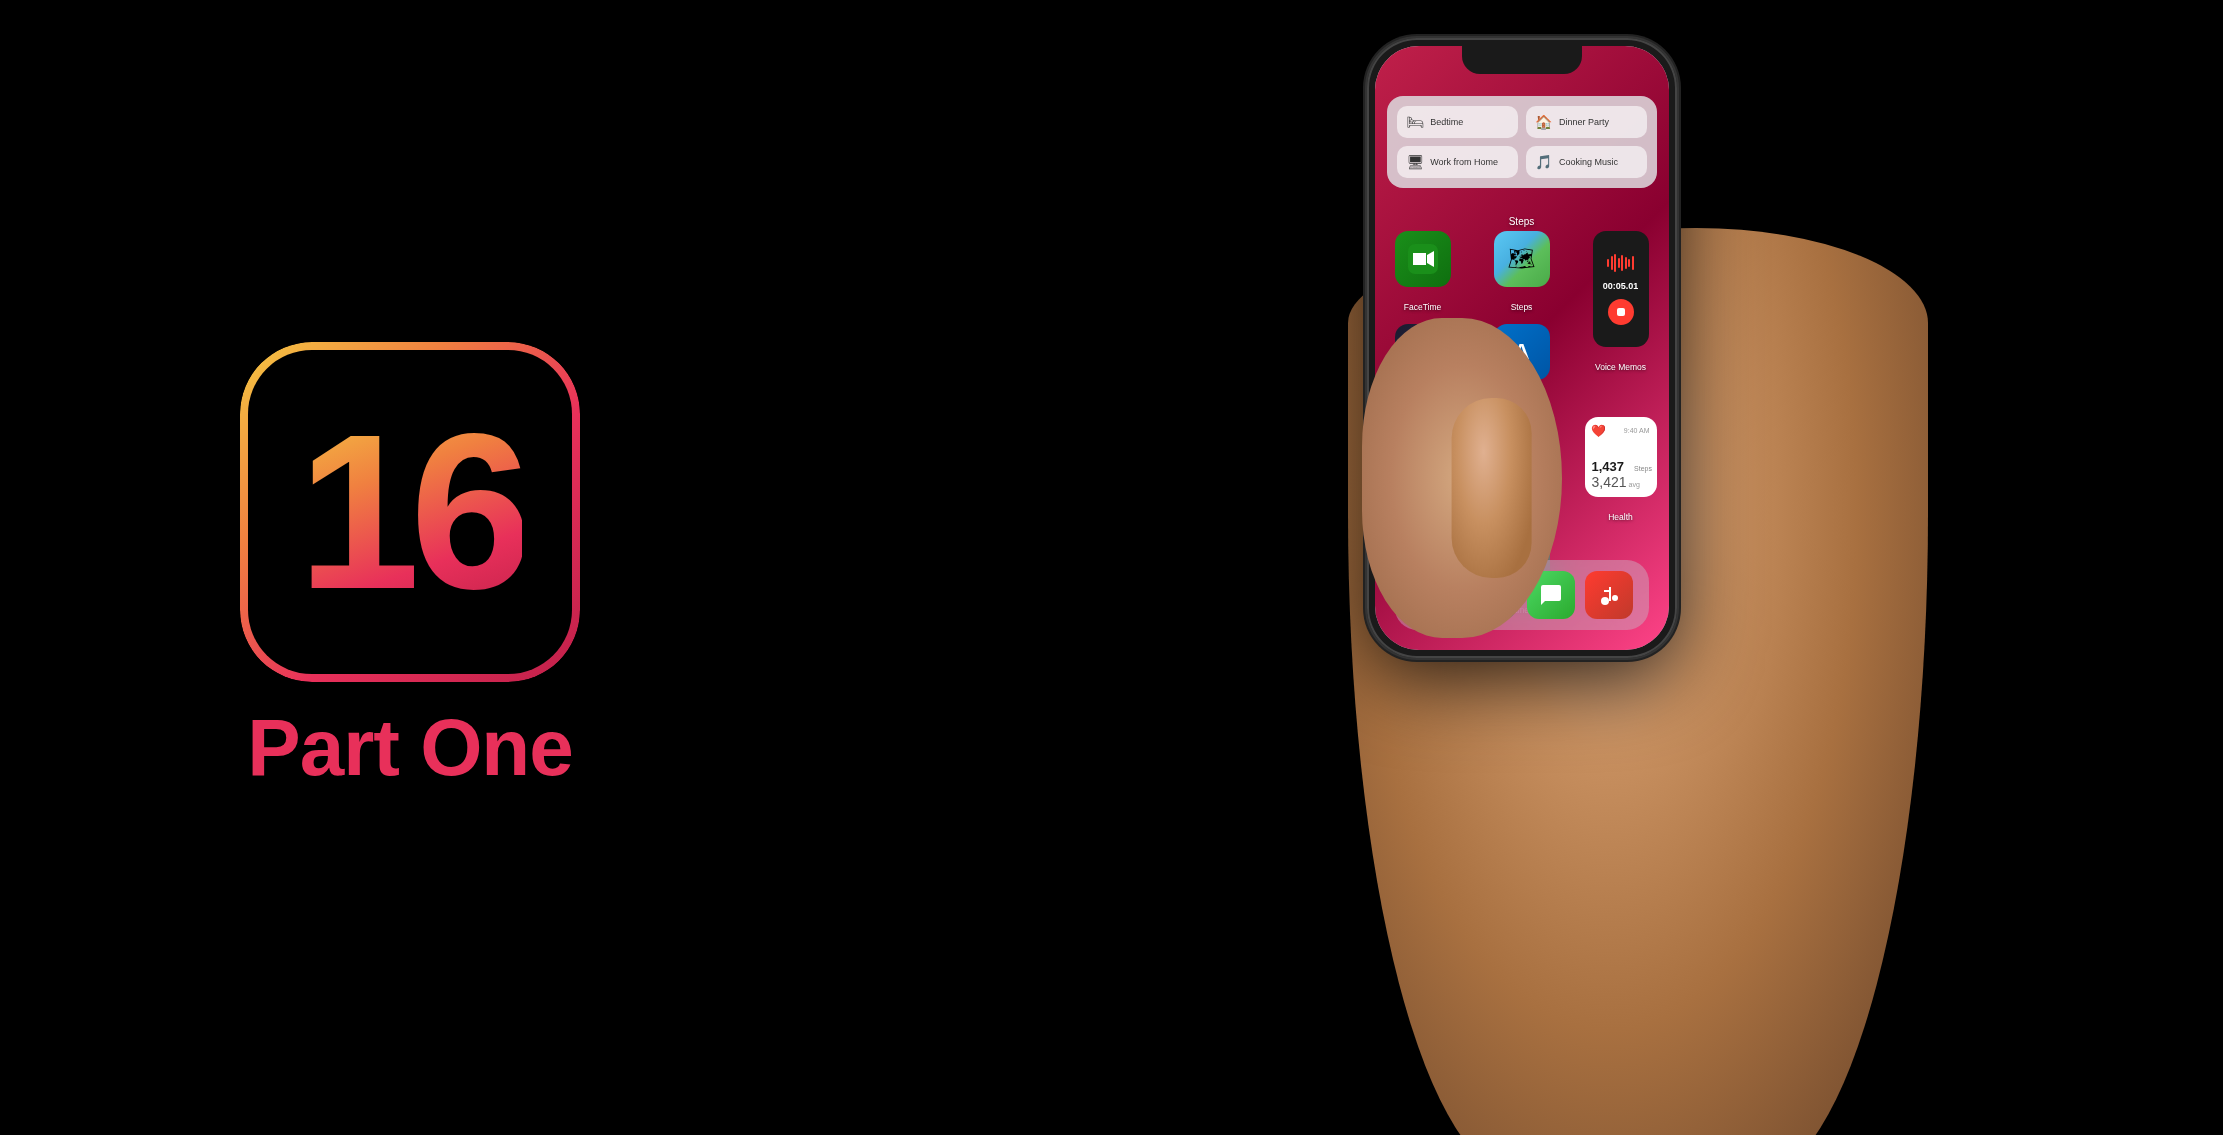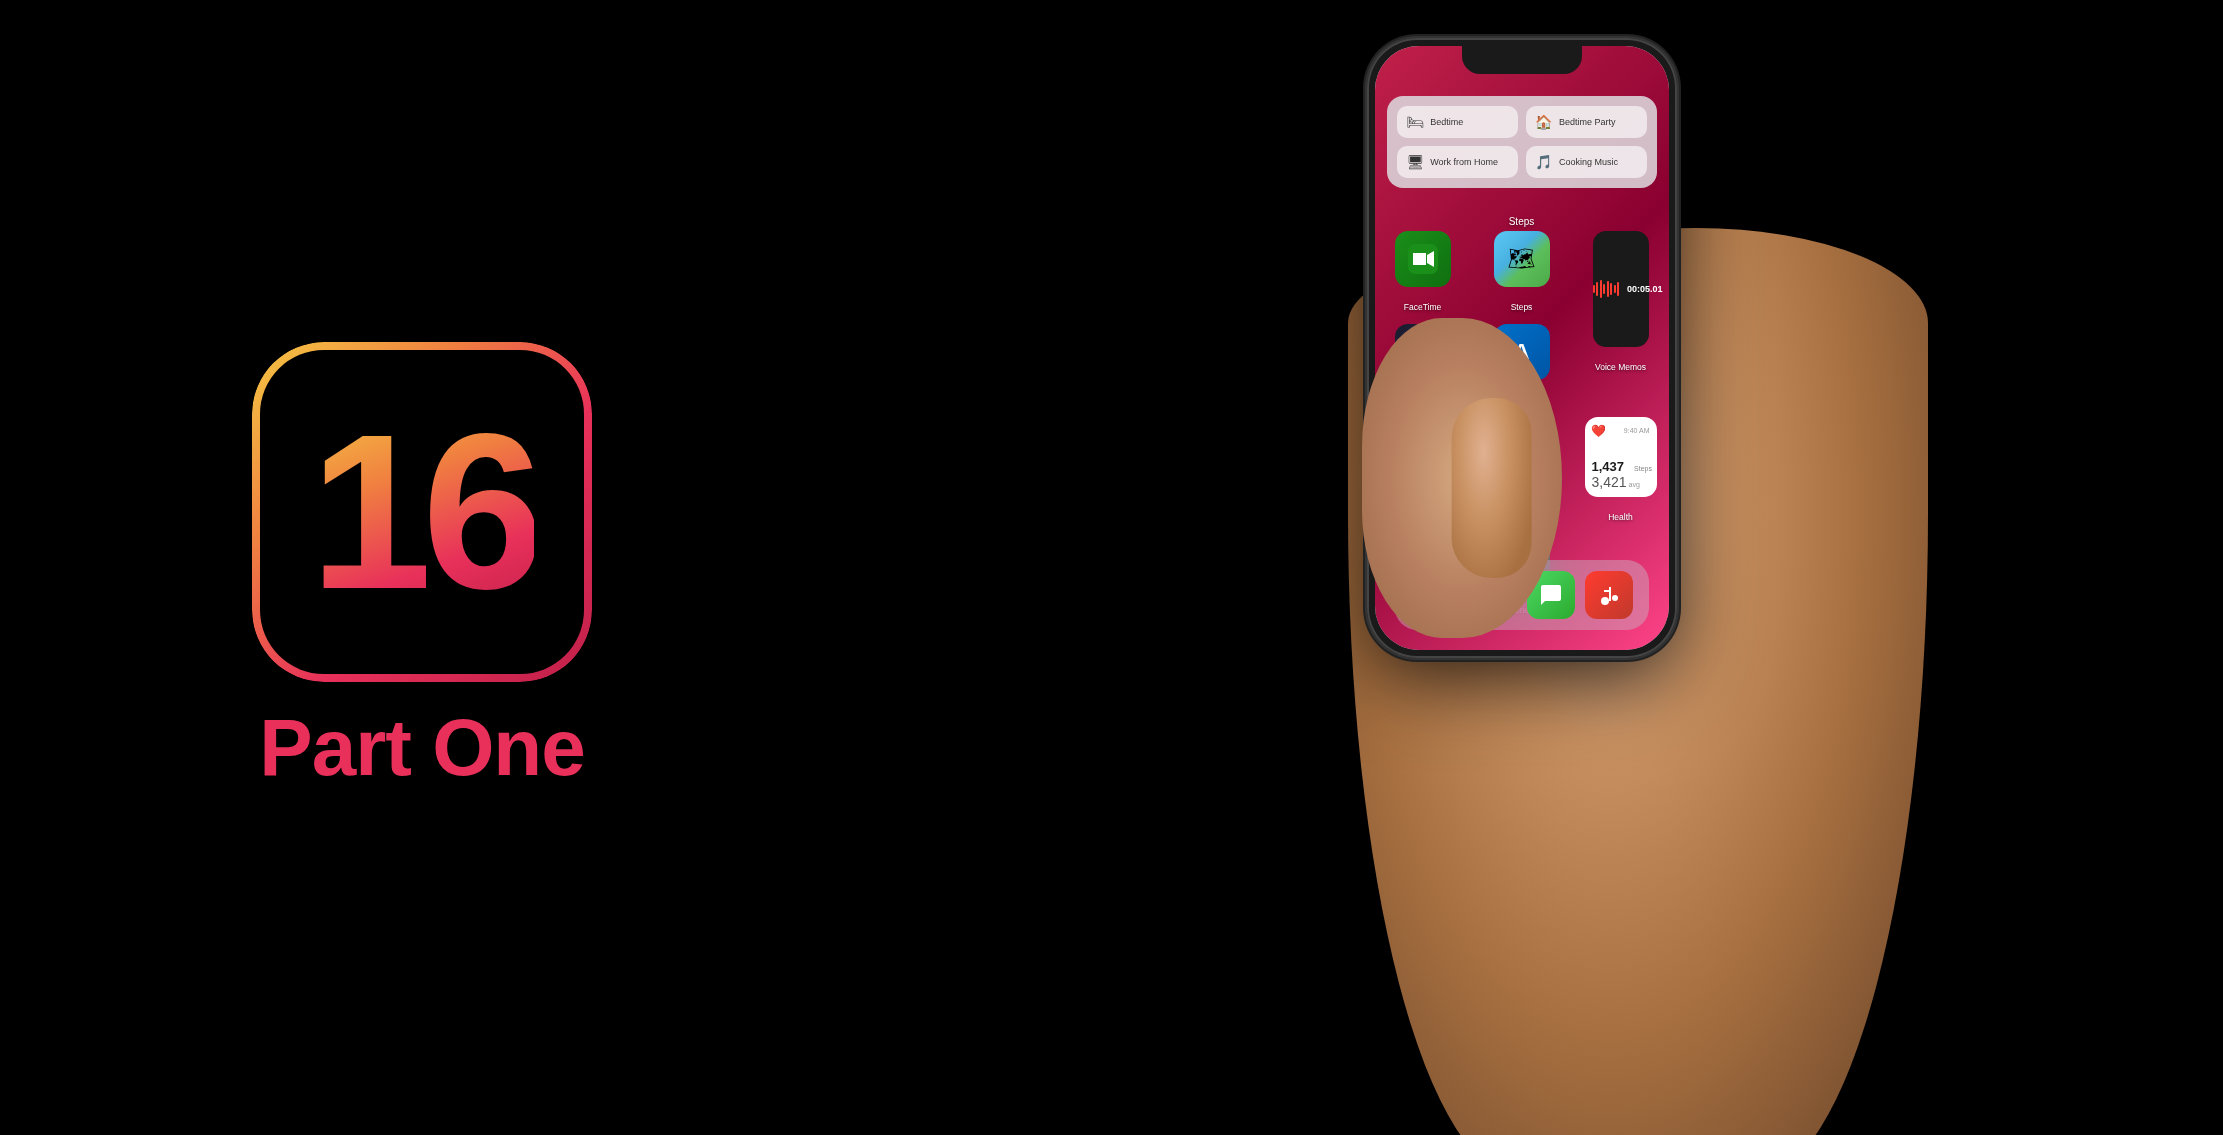--- a/index.html
+++ b/index.html
@@ -8,21 +8,21 @@
       width: 2223px;
       height: 1135px;
       overflow: hidden;
       font-family: -apple-system, BlinkMacSystemFont, 'SF Pro Display', 'Helvetica Neue', Arial, sans-serif;
       position: relative;
     }
 
     
     .left-section {
       position: absolute;
-      left: 12px;
+      left: 0;
       top: 0;
       width: 820px;
       height: 1135px;
       display: flex;
       flex-direction: column;
       align-items: center;
       justify-content: center;
     }
 
     .ios-logo-wrapper {
@@ -371,21 +371,21 @@
         <div class="iphone-notch"></div>
 
 
         <div class="shortcuts-widget">
           <div class="shortcut-item">
             <span class="shortcut-icon">🛏</span>
             <span>Bedtime</span>
           </div>
           <div class="shortcut-item">
             <span class="shortcut-icon">🏠</span>
-            <span>Bedtime Party</span>
+            <span>Dinner Party</span>
           </div>
           <div class="shortcut-item">
             <span class="shortcut-icon">🖥</span>
             <span>Work from Home</span>
           </div>
           <div class="shortcut-item">
             <span class="shortcut-icon">🎵</span>
             <span>Cooking Music</span>
           </div>
         </div>
@@ -406,21 +406,21 @@
               <span class="app-cell-label">FaceTime</span>
             </div>
             <div class="app-cell">
               <div class="app-cell-icon" style="background: linear-gradient(135deg, #5bc8f5 0%, #48b0e0 40%, #5cbe5a 60%, #4aaa48 100%); position:relative; overflow:hidden;">
                 <span style="font-size:22px;">🗺</span>
               </div>
               <span class="app-cell-label">Steps</span>
             </div>
 
             <div class="app-cell">
-              <div style="width:56px; height:116px; background:#1a1a1a; border-radius:13px; display:flex; flex-direction:row; align-items:center; justify-content:flex-start; gap:8px;">
+              <div style="width:56px; height:116px; background:#1a1a1a; border-radius:13px; display:flex; flex-direction:column; align-items:center; justify-content:center; gap:8px;">
 
                 <div style="display:flex; align-items:center; gap:1.5px; height:20px;">
                   <div style="width:2px; height:8px; background:#ff3b30; border-radius:1px;"></div>
                   <div style="width:2px; height:14px; background:#ff3b30; border-radius:1px;"></div>
                   <div style="width:2px; height:18px; background:#ff3b30; border-radius:1px;"></div>
                   <div style="width:2px; height:10px; background:#ff3b30; border-radius:1px;"></div>
                   <div style="width:2px; height:16px; background:#ff3b30; border-radius:1px;"></div>
                   <div style="width:2px; height:12px; background:#ff3b30; border-radius:1px;"></div>
                   <div style="width:2px; height:8px; background:#ff3b30; border-radius:1px;"></div>
                   <div style="width:2px; height:14px; background:#ff3b30; border-radius:1px;"></div>

